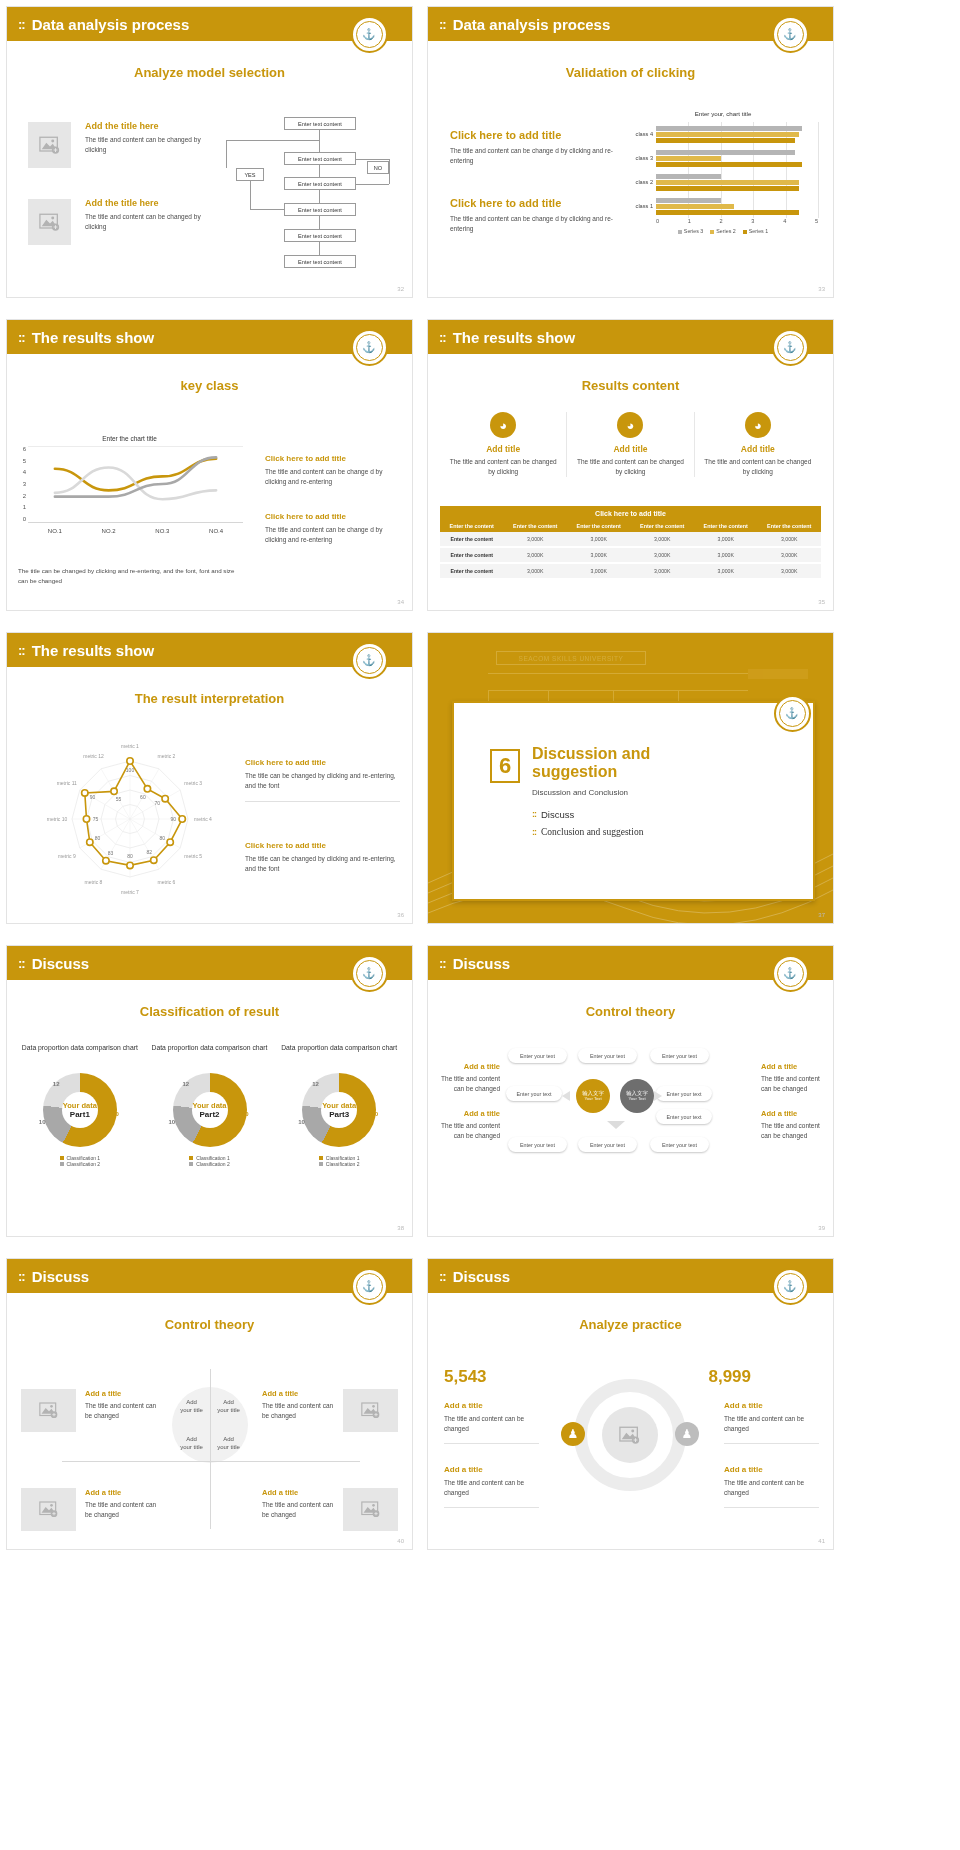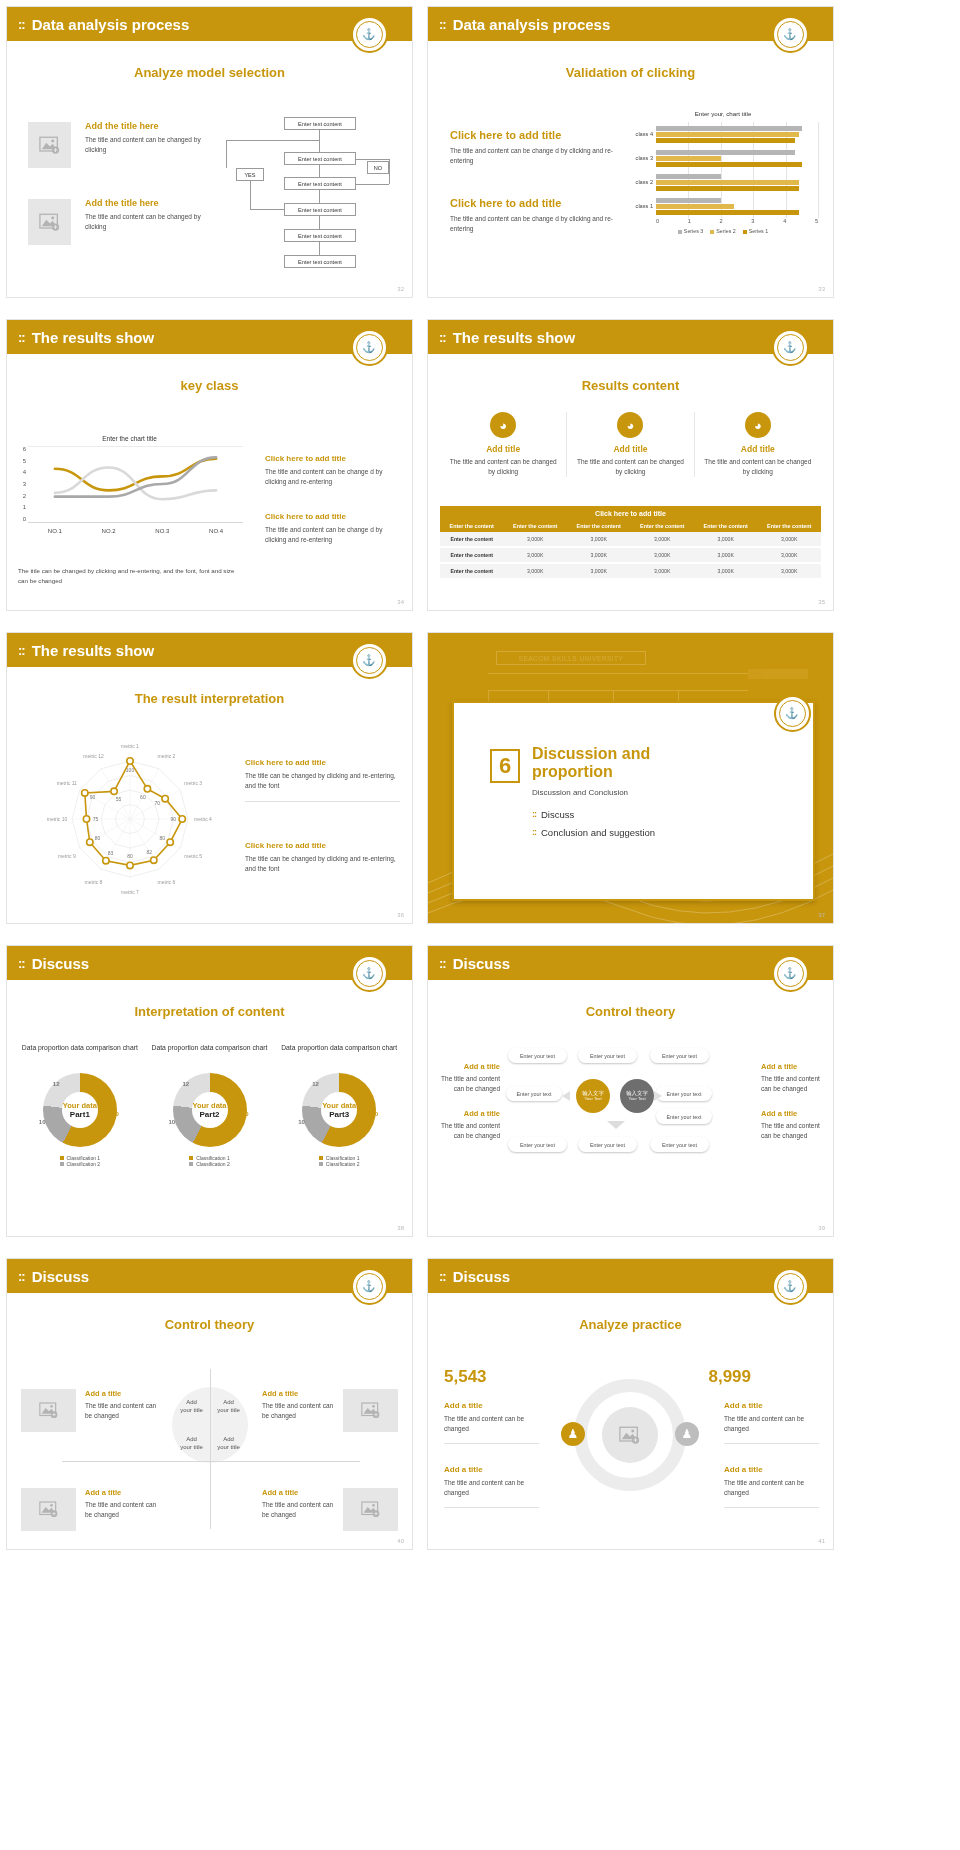--- a/index.html
+++ b/index.html
@@ -503,43 +503,43 @@
           <path d="M0 110 Q 100 64 200 104 T 407 84" fill="none" stroke="#fff" stroke-width=".7"></path>
           <path d="M0 120 Q 100 76 200 116 T 407 96" fill="none" stroke="#fff" stroke-width=".7"></path>
         </svg>
     </div>
     <div style="position:absolute;left:24px;top:68px;right:18px;bottom:22px;background:#fff;border:2px solid #c8960c;box-shadow:0 2px 5px rgba(0,0,0,.2);"></div>
     <div class="seal" style="right:22px;top:62px;">
         <div class="inner">⚓</div>
       </div>
     <div style="position:absolute;left:62px;top:116px;width:30px;height:34px;border:2px solid #c8960c;color:#c8960c;font-size:22px;font-weight:bold;display:flex;align-items:center;justify-content:center;">6</div>
     <div style="position:absolute;left:104px;top:112px;width:180px;">
-      <div class="gt" style="font-size:16px;line-height:1.12;">Discussion and proportion</div>
+      <div class="gt" style="font-size:16px;line-height:1.12;">Discussion and suggestion</div>
       <div style="font-size:8px;color:#4a4a4a;margin-top:7px;">Discussion and Conclusion</div>
       <div style="margin-top:12px;display:flex;align-items:center;">
         <span style="color:#c8960c;font-weight:bold;font-size:9px;margin-right:5px;letter-spacing:-1px;">::</span>
         <span style="font-size:9.5px;color:#333;">Discuss</span>
       </div>
       <div style="margin-top:7px;display:flex;align-items:center;">
         <span style="color:#c8960c;font-weight:bold;font-size:9px;margin-right:5px;letter-spacing:-1px;">::</span>
-        <span style="font-size:9.5px;color:#333;">Conclusion and suggestion</span>
+        <span style="font-size:9.5px;color:#333;font-family:Liberation Serif, serif;">Conclusion and suggestion</span>
       </div>
     </div>
     <div class="pgnum">37</div>
   </div>
 
   <div class="slide">
     <div class="hdr">
       <span class="dots">::</span>
       <span class="ttl">Discuss</span>
     </div>
     <div class="seal">
         <div class="inner">⚓</div>
       </div>
-    <div class="subtitle">Interpretation of content</div>
+    <div class="subtitle">Classification of result</div>
     <div id="donut-row" style="position:absolute;left:8px;right:8px;top:97px;display:flex;">
         <div style="flex: 1 1 0%; display: flex; flex-direction: column; align-items: center;">
           <div style="font-size: 6.8px; color: rgb(51, 51, 51); text-align: center; line-height: 1.4; height: 22px;">Data proportion data comparison chart</div>
           <div class="donut" style="background: conic-gradient(rgb(200, 150, 12) 0deg, rgb(200, 150, 12) 207.7deg, rgb(168, 168, 168) 207.7deg, rgb(168, 168, 168) 276.9deg, rgb(222, 222, 222) 276.9deg, rgb(222, 222, 222) 360deg); margin-top: 8px;">
             <div class="hole">
               <div class="l1">Your data</div>
               <div class="l2">Part1</div>
             </div>
             <div class="dlab" style="right: -2px; top: 38px; color: rgb(200, 150, 12);">30</div>
             <div class="dlab" style="left: -4px; top: 46px; color: rgb(119, 119, 119);">10</div>

